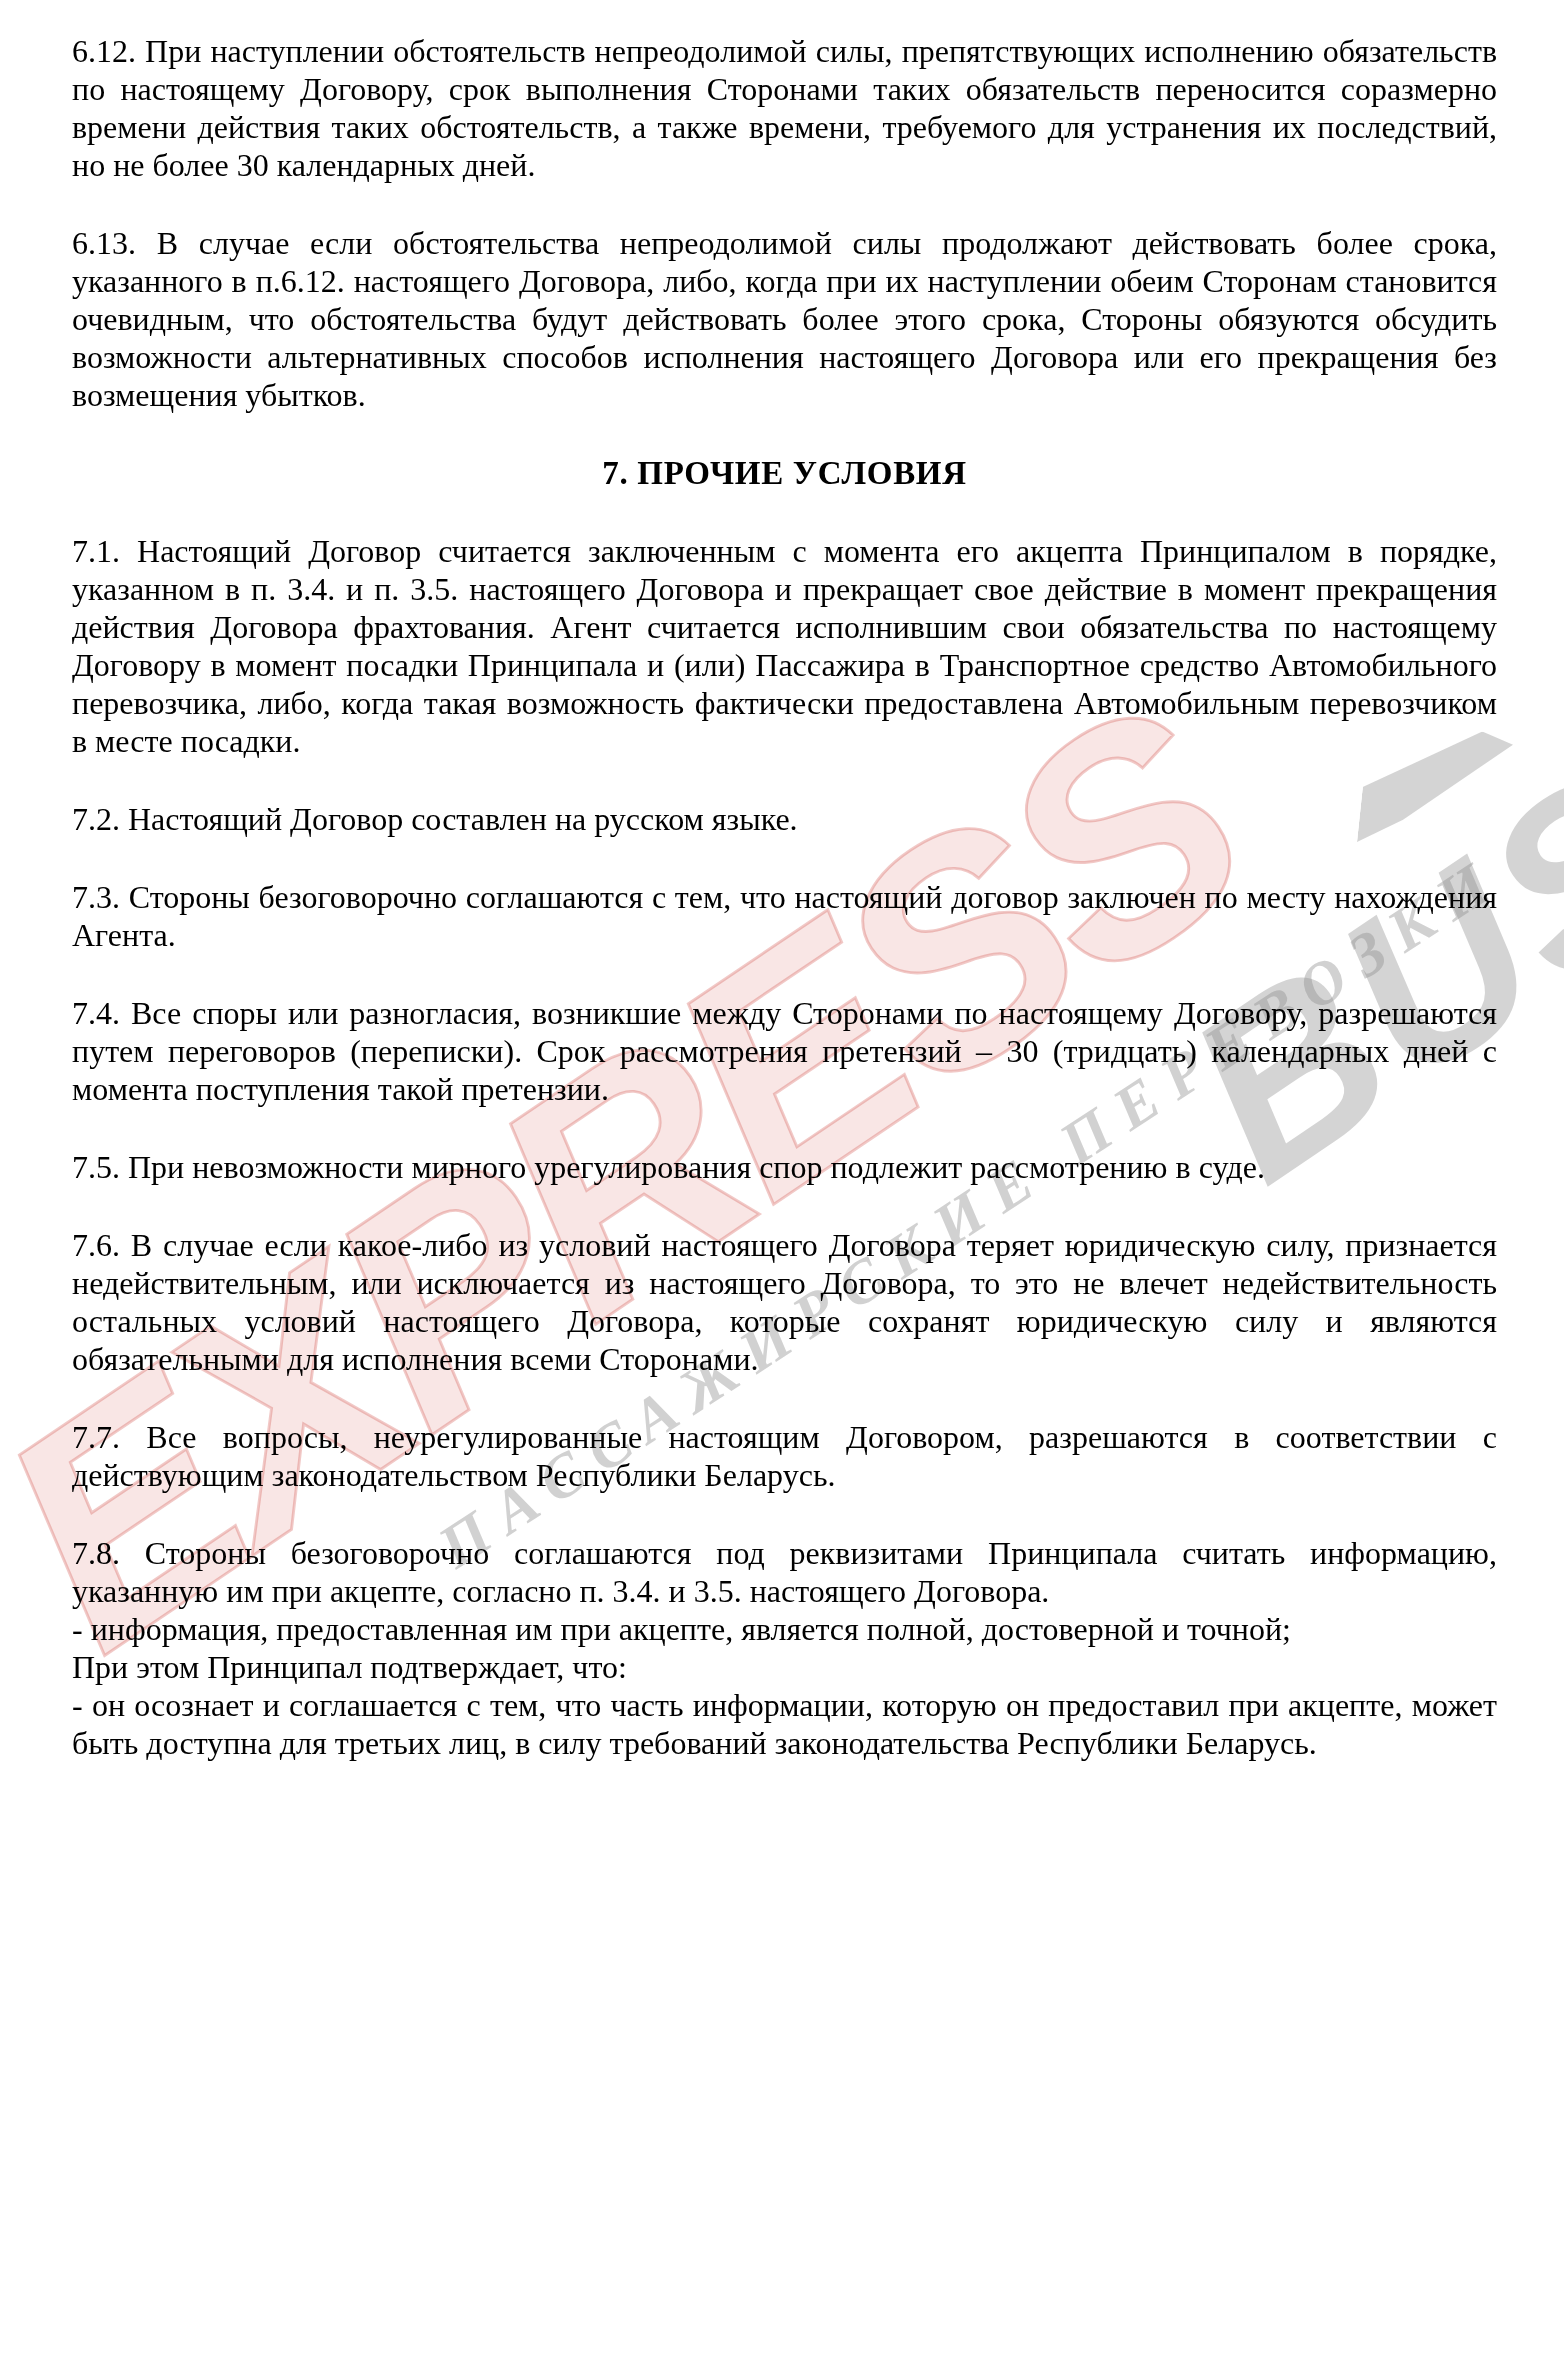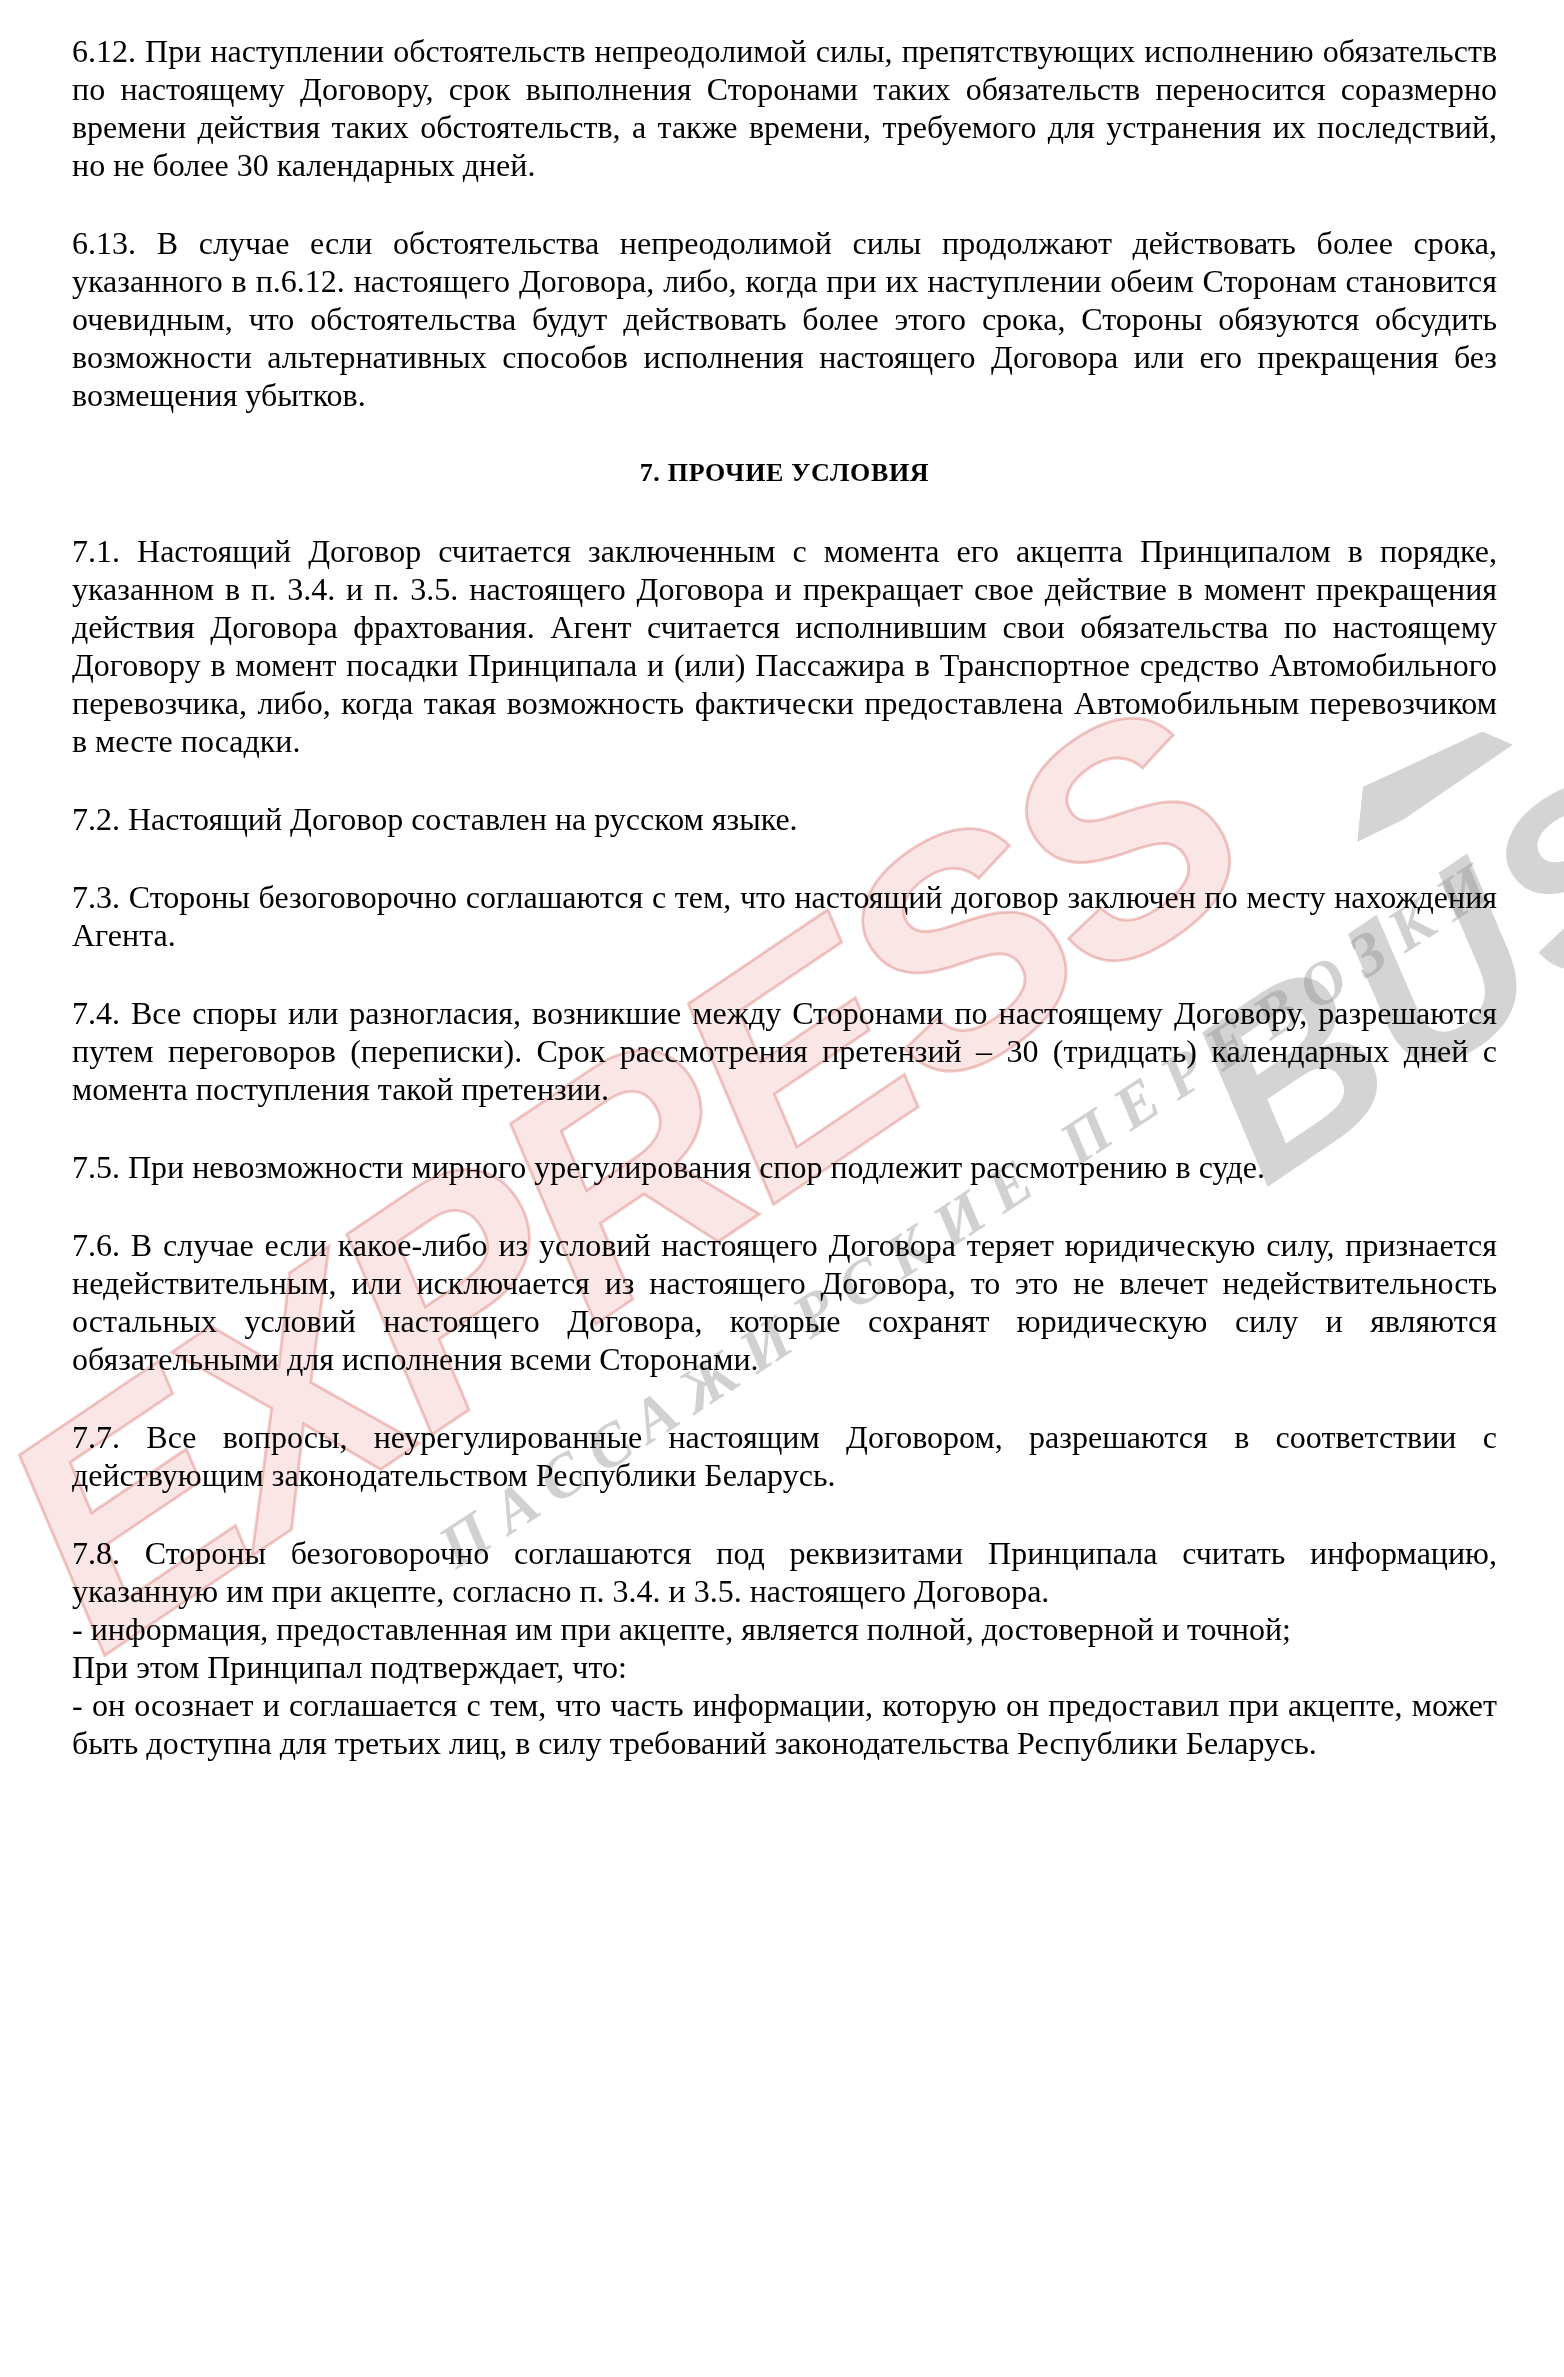--- a/index.html
+++ b/index.html
@@ -90,21 +90,21 @@
     text-align: justify;
   }
   .doc p {
     margin: 0 0 40px 0;
   }
   .doc p.tight {
     margin: 0;
   }
   .doc h2 {
     margin: 0 0 40px 0;
-    font-size: 26px;
+    font-size: 33px;
     line-height: 38px;
     font-weight: bold;
     text-align: center;
     letter-spacing: 0.7px;
   }
 </style>
 </head>
 <body>
 
 <div class="watermark">

